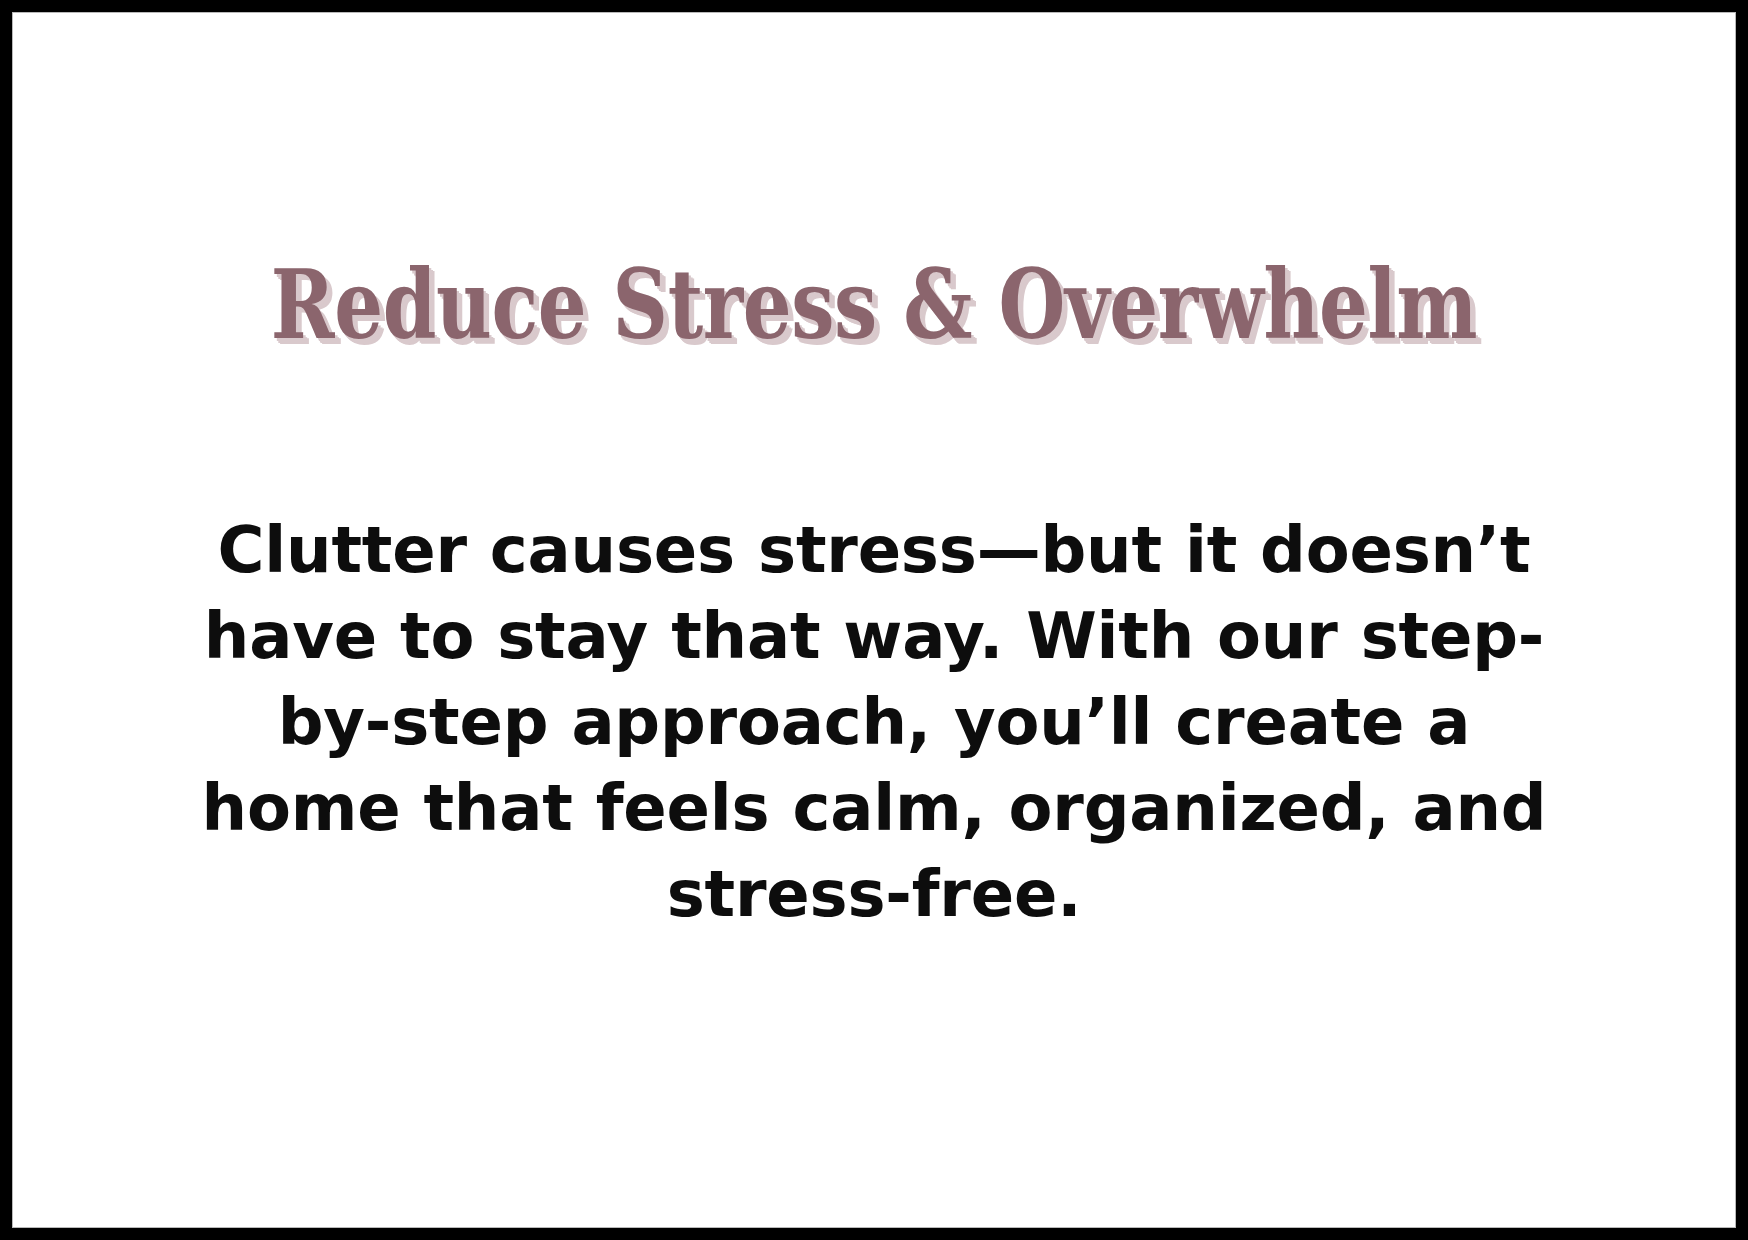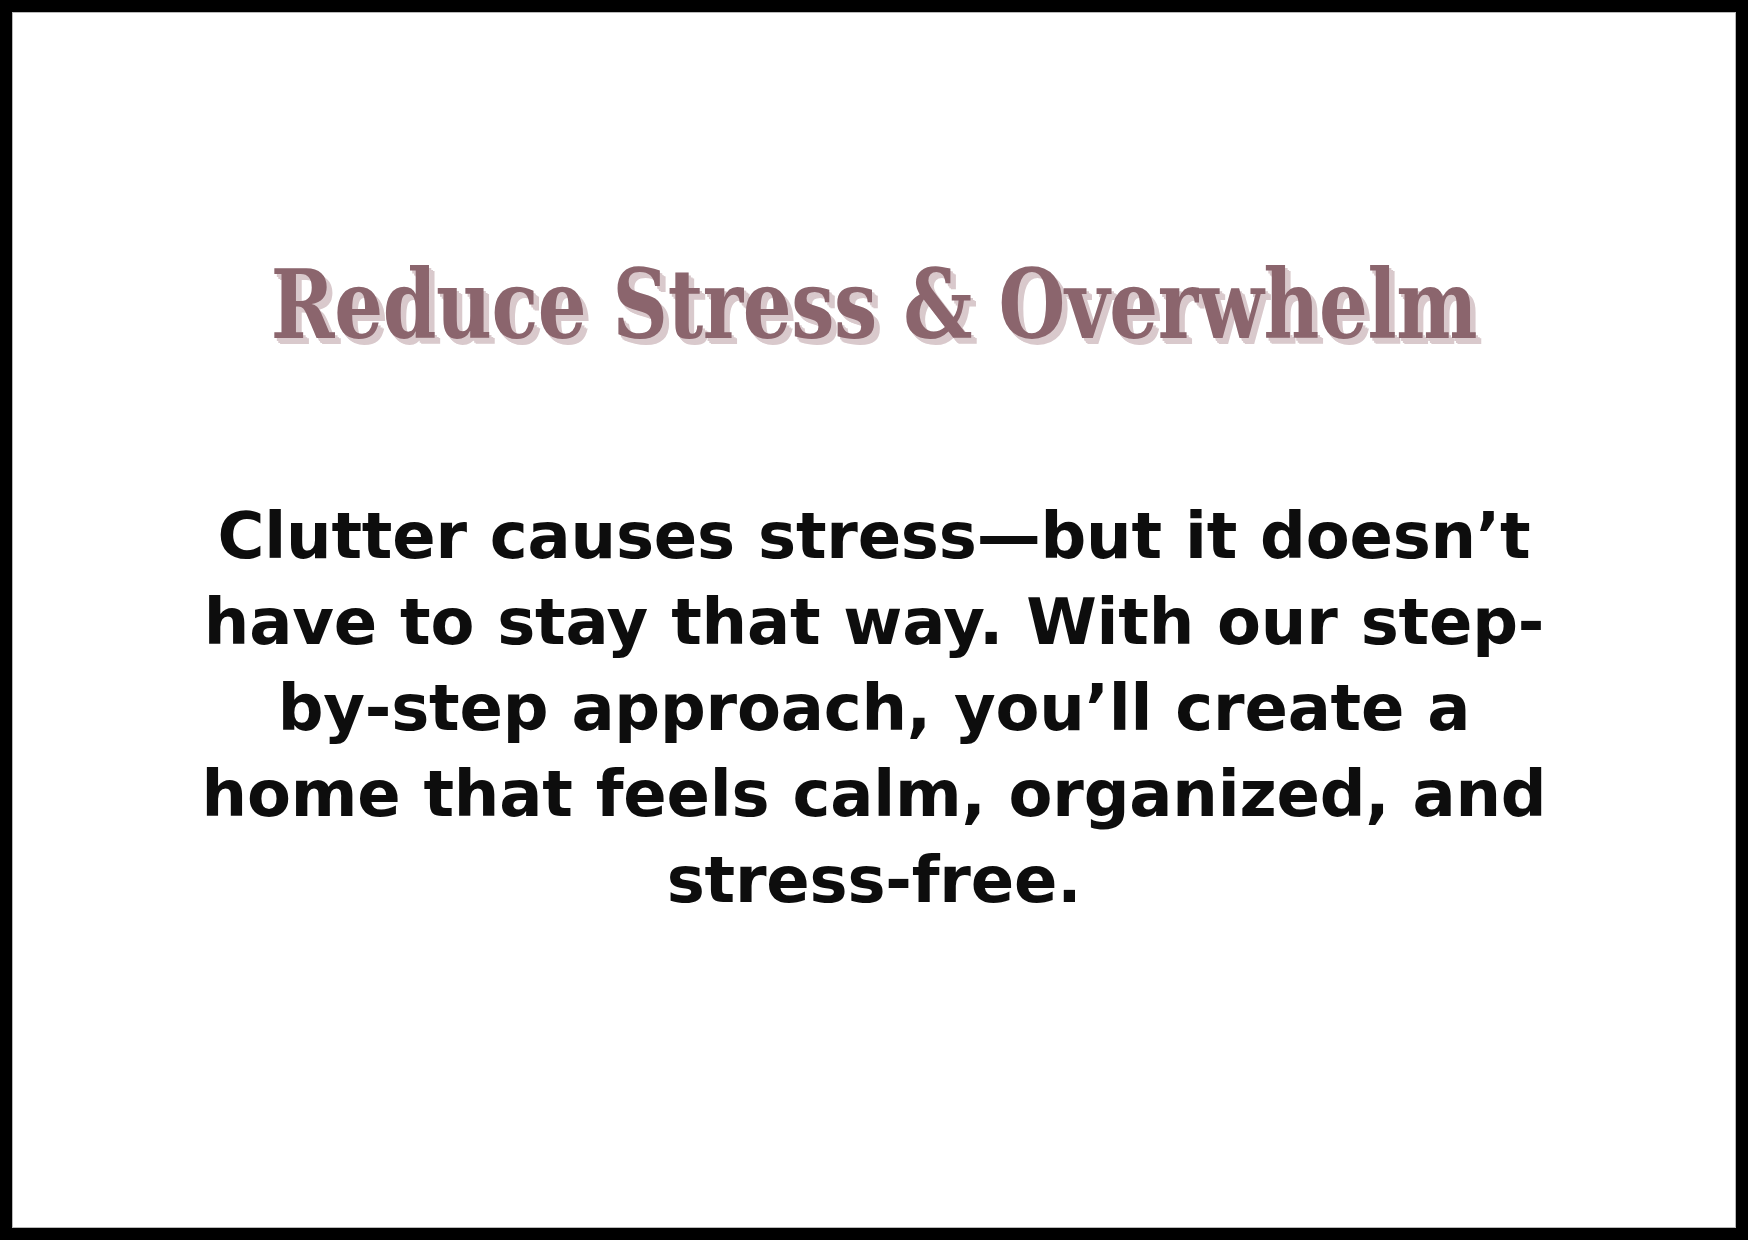--- a/index.html
+++ b/index.html
@@ -73,21 +73,21 @@
     top: 478px;
     width: 1390px;
     text-align: center;
   }
   #body-text {
     font-family: "DejaVu Sans", "Liberation Sans", sans-serif;
     font-weight: bold;
     font-size: 64px;
     line-height: 86px;
     color: #0d0d0d;
-    margin: 2px;
+    margin: 16px;
     letter-spacing: -0.2px;
     word-spacing: 1px;
   }
 </style>
 </head>
 <body>
 
 <div id="slide-frame">
   <div id="slide-canvas">
 

